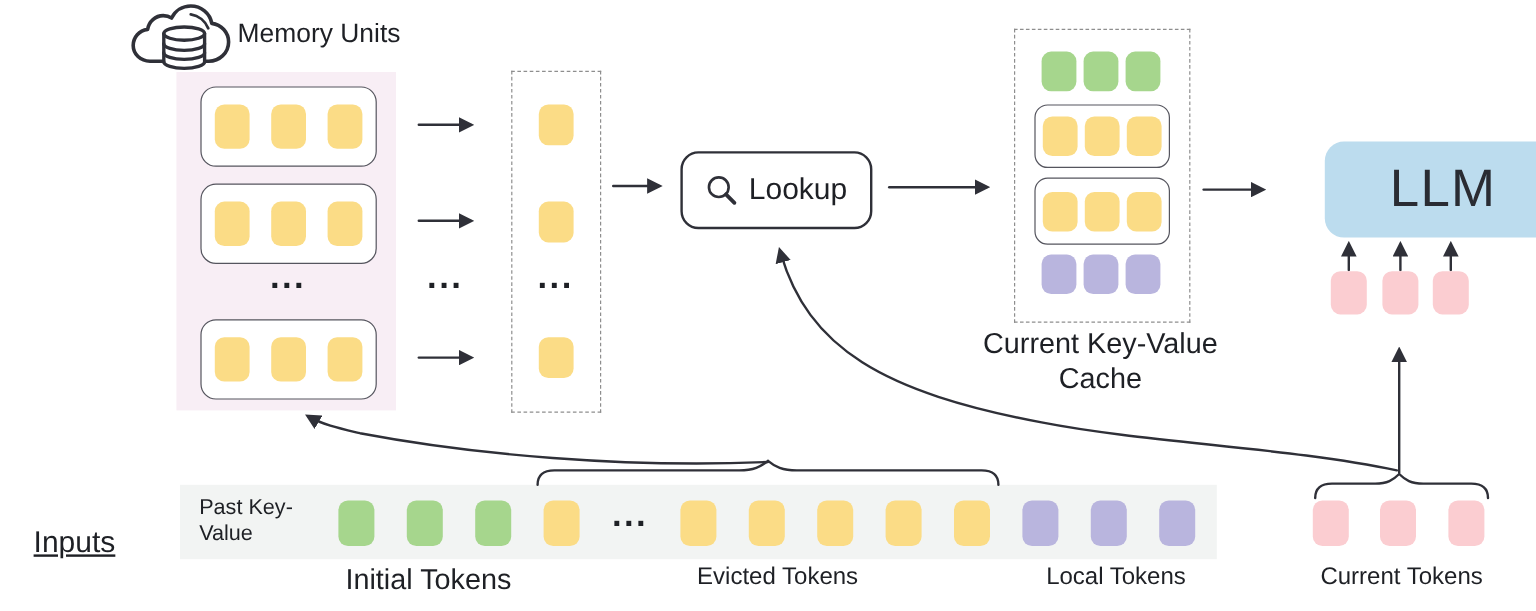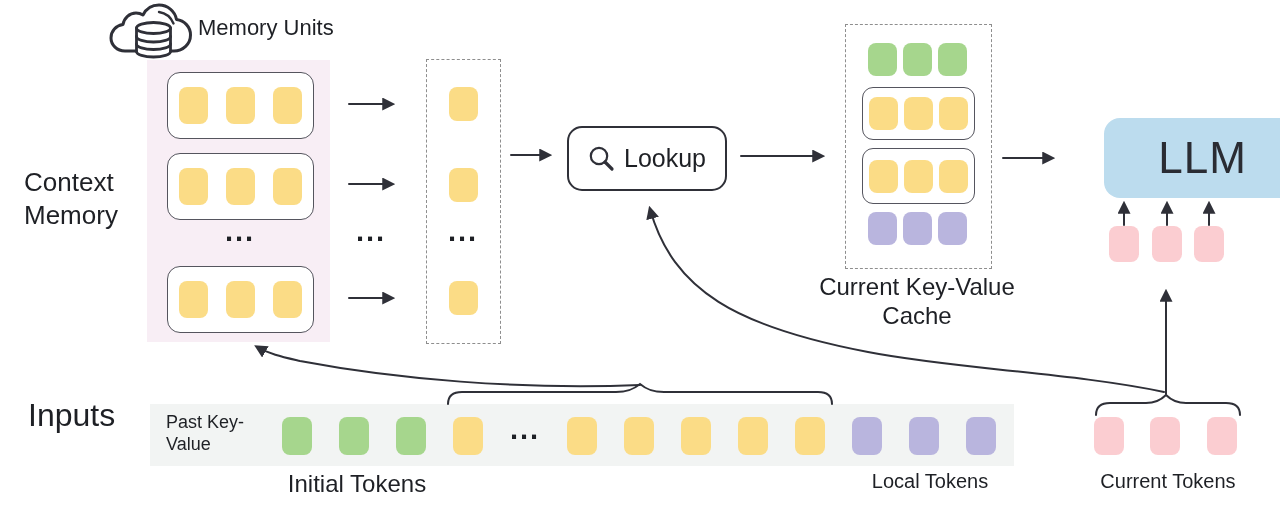--- a/index.html
+++ b/index.html
@@ -83,25 +83,25 @@
       <path d="M1164 392 C1075 373 955 369 868 352 C737 327 673 291 650 209" marker-end="url(#ah)"></path>
     </g>
 
     <g stroke="#2f3038" stroke-width="2" fill="none" stroke-linecap="round">
       <path d="M448 404 C448 396 453 392 462 392 L616 392 C628 392 634 389 640 384 C646 389 652 392 664 392 L818 392 C827 392 832 396 832 404"></path>
       <path d="M1096 415 C1096 407 1101 403 1110 403 L1146 403 C1156 403 1161 400 1166 395 C1171 400 1176 403 1186 403 L1226 403 C1235 403 1240 407 1240 415"></path>
     </g>
   </svg>
 
   <div class="label" style="left:198px;top:14px;font-size:22px;line-height:28px;">Memory Units</div>
-  <div class="label" style="left:24px;top:166px;width:115px;font-size:26px;line-height:33px;">Context Memory</div>
   <div class="label center" style="left:817px;top:272px;width:200px;font-size:24px;line-height:29px;">Current Key-Value Cache</div>
-  <div class="label" style="left:28px;top:397px;font-size:32px;">Inputs</div>
+  <div class="label" style="left:28px;top:438px;font-size:25px;text-decoration:underline;">Inputs</div>
   <div class="label" style="left:166px;top:411px;width:100px;font-size:18px;line-height:22px;">Past Key-Value</div>
   <div class="label center" style="left:287px;top:470px;width:140px;font-size:24px;">Initial Tokens</div>
+  <div class="label center" style="left:568px;top:470px;width:160px;font-size:20px;">Evicted Tokens</div>
   <div class="label center" style="left:850px;top:470px;width:160px;font-size:20px;">Local Tokens</div>
   <div class="label center" style="left:1088px;top:470px;width:160px;font-size:20px;">Current Tokens</div>
 
   <div class="unit" style="left:167px;top:72px;width:145px;height:65px;">
     <span class="tok tok-mem"></span>
     <span class="tok tok-mem"></span>
     <span class="tok tok-mem"></span>
   </div>
   <div class="unit" style="left:167px;top:153px;width:145px;height:65px;">
     <span class="tok tok-mem"></span>

